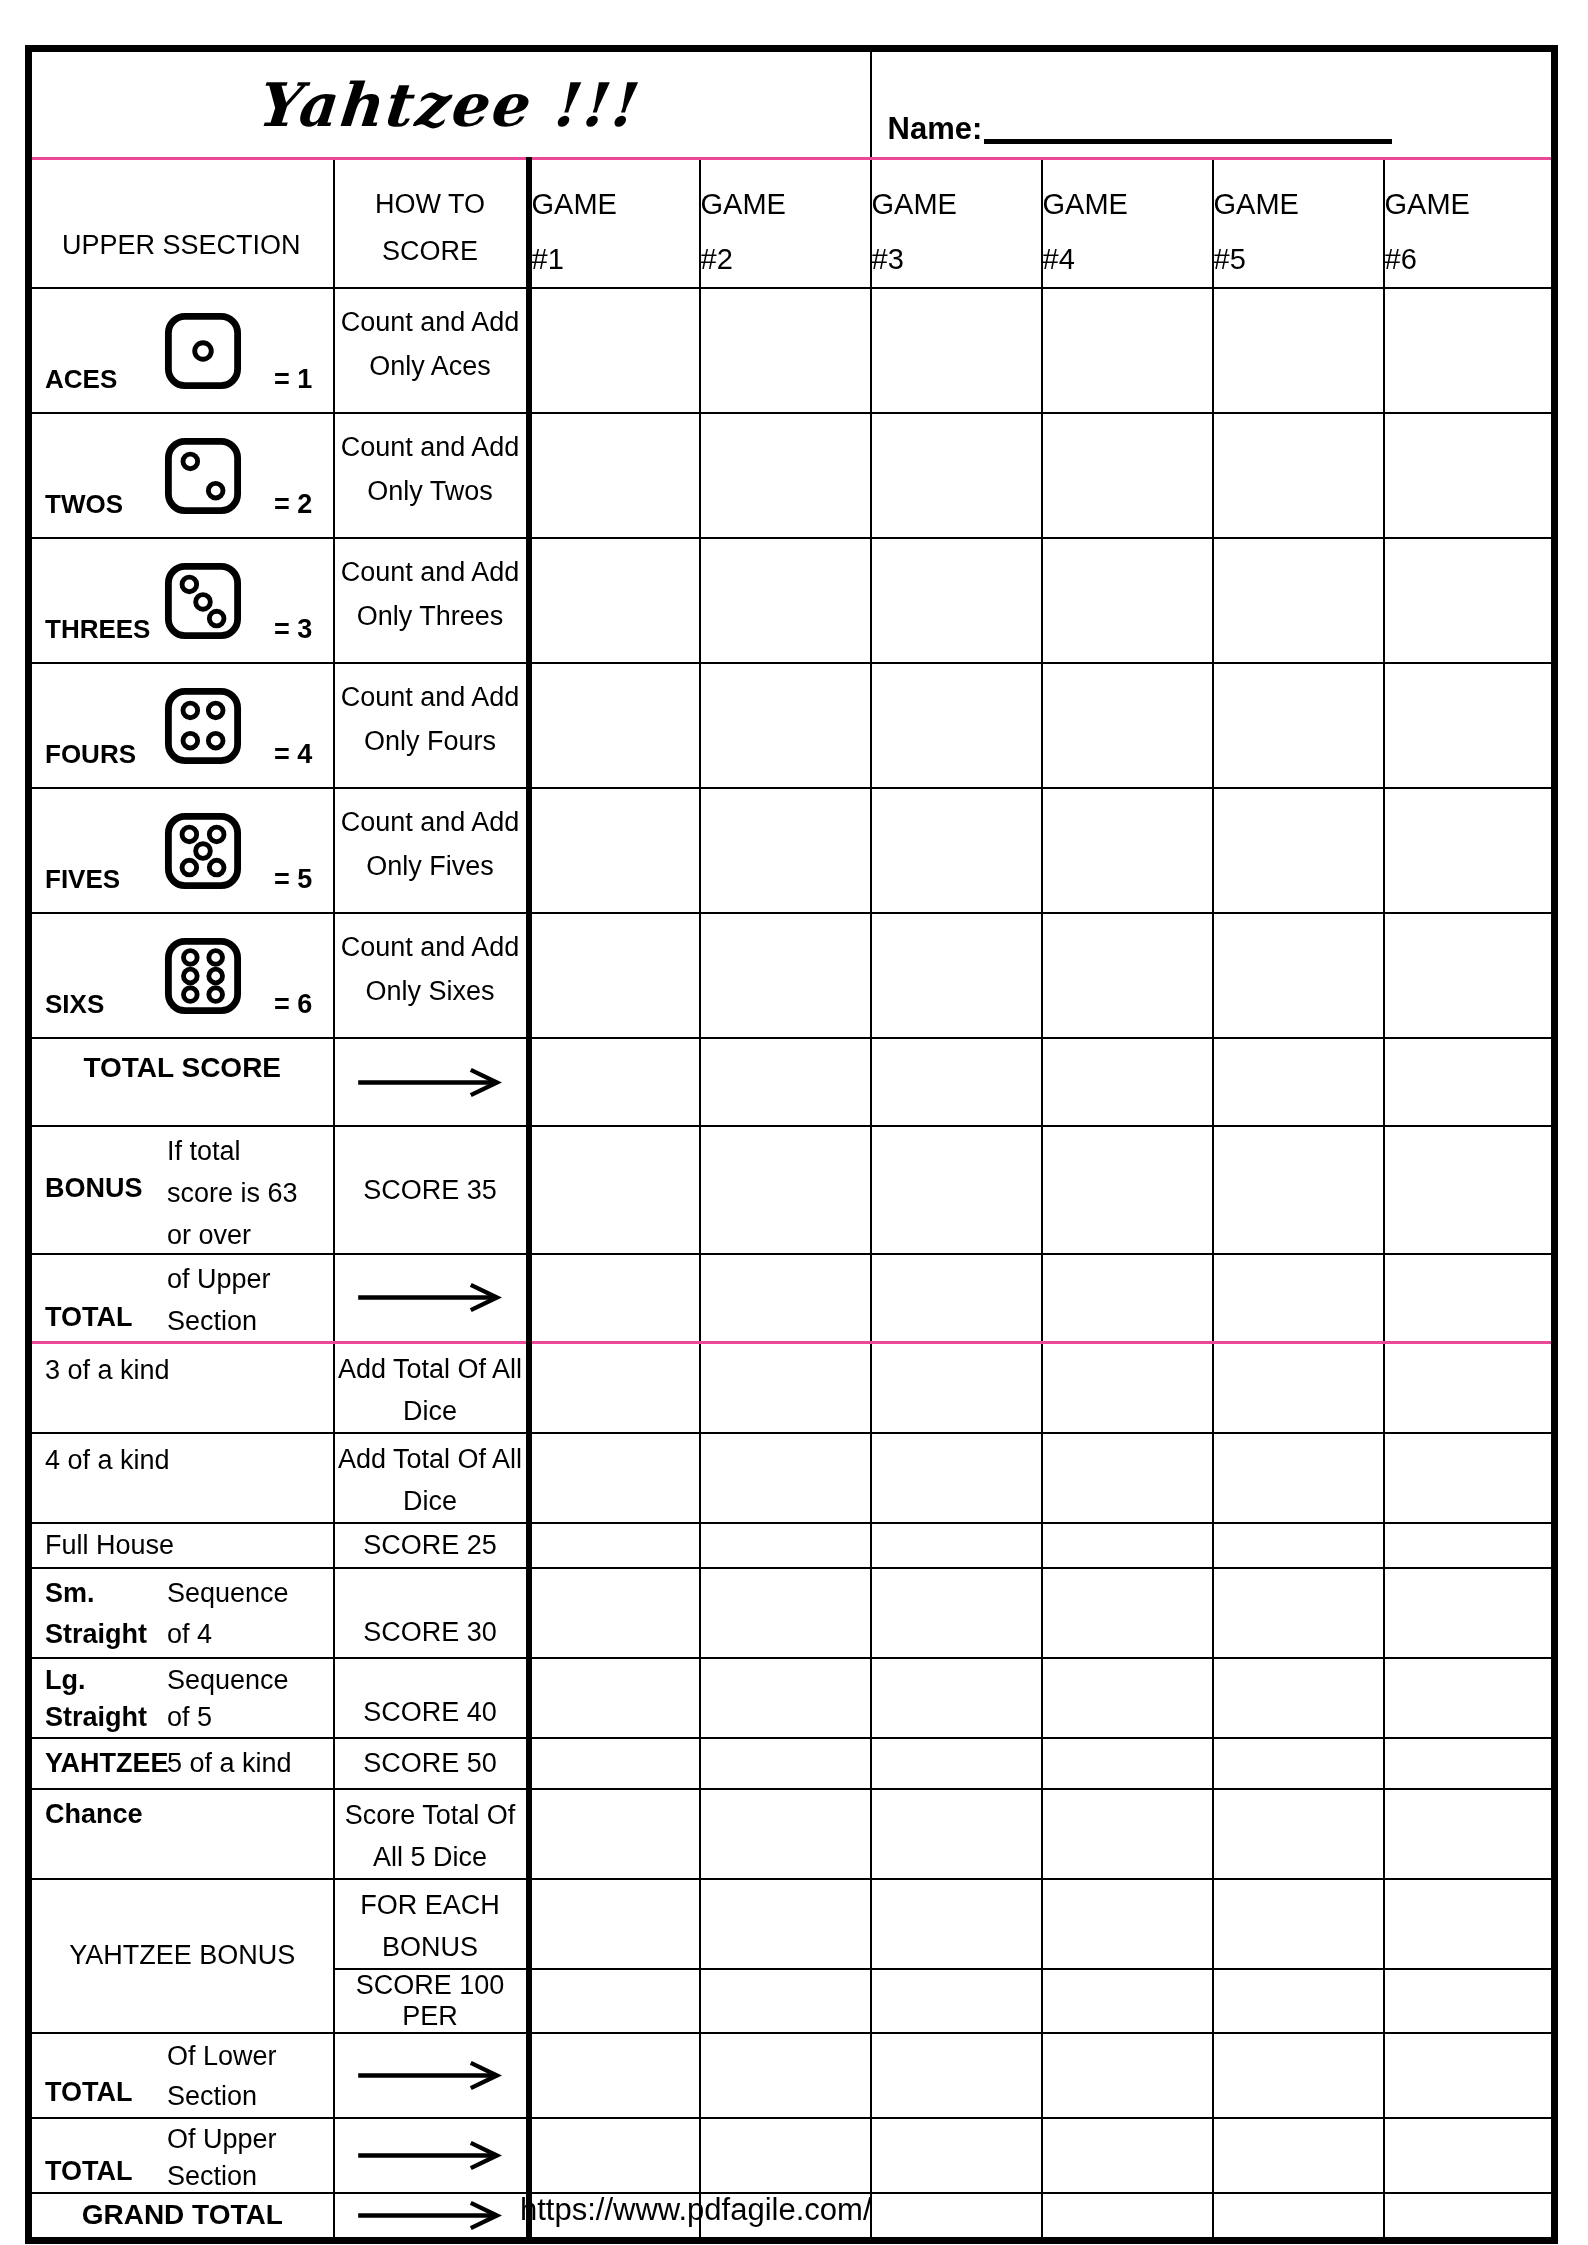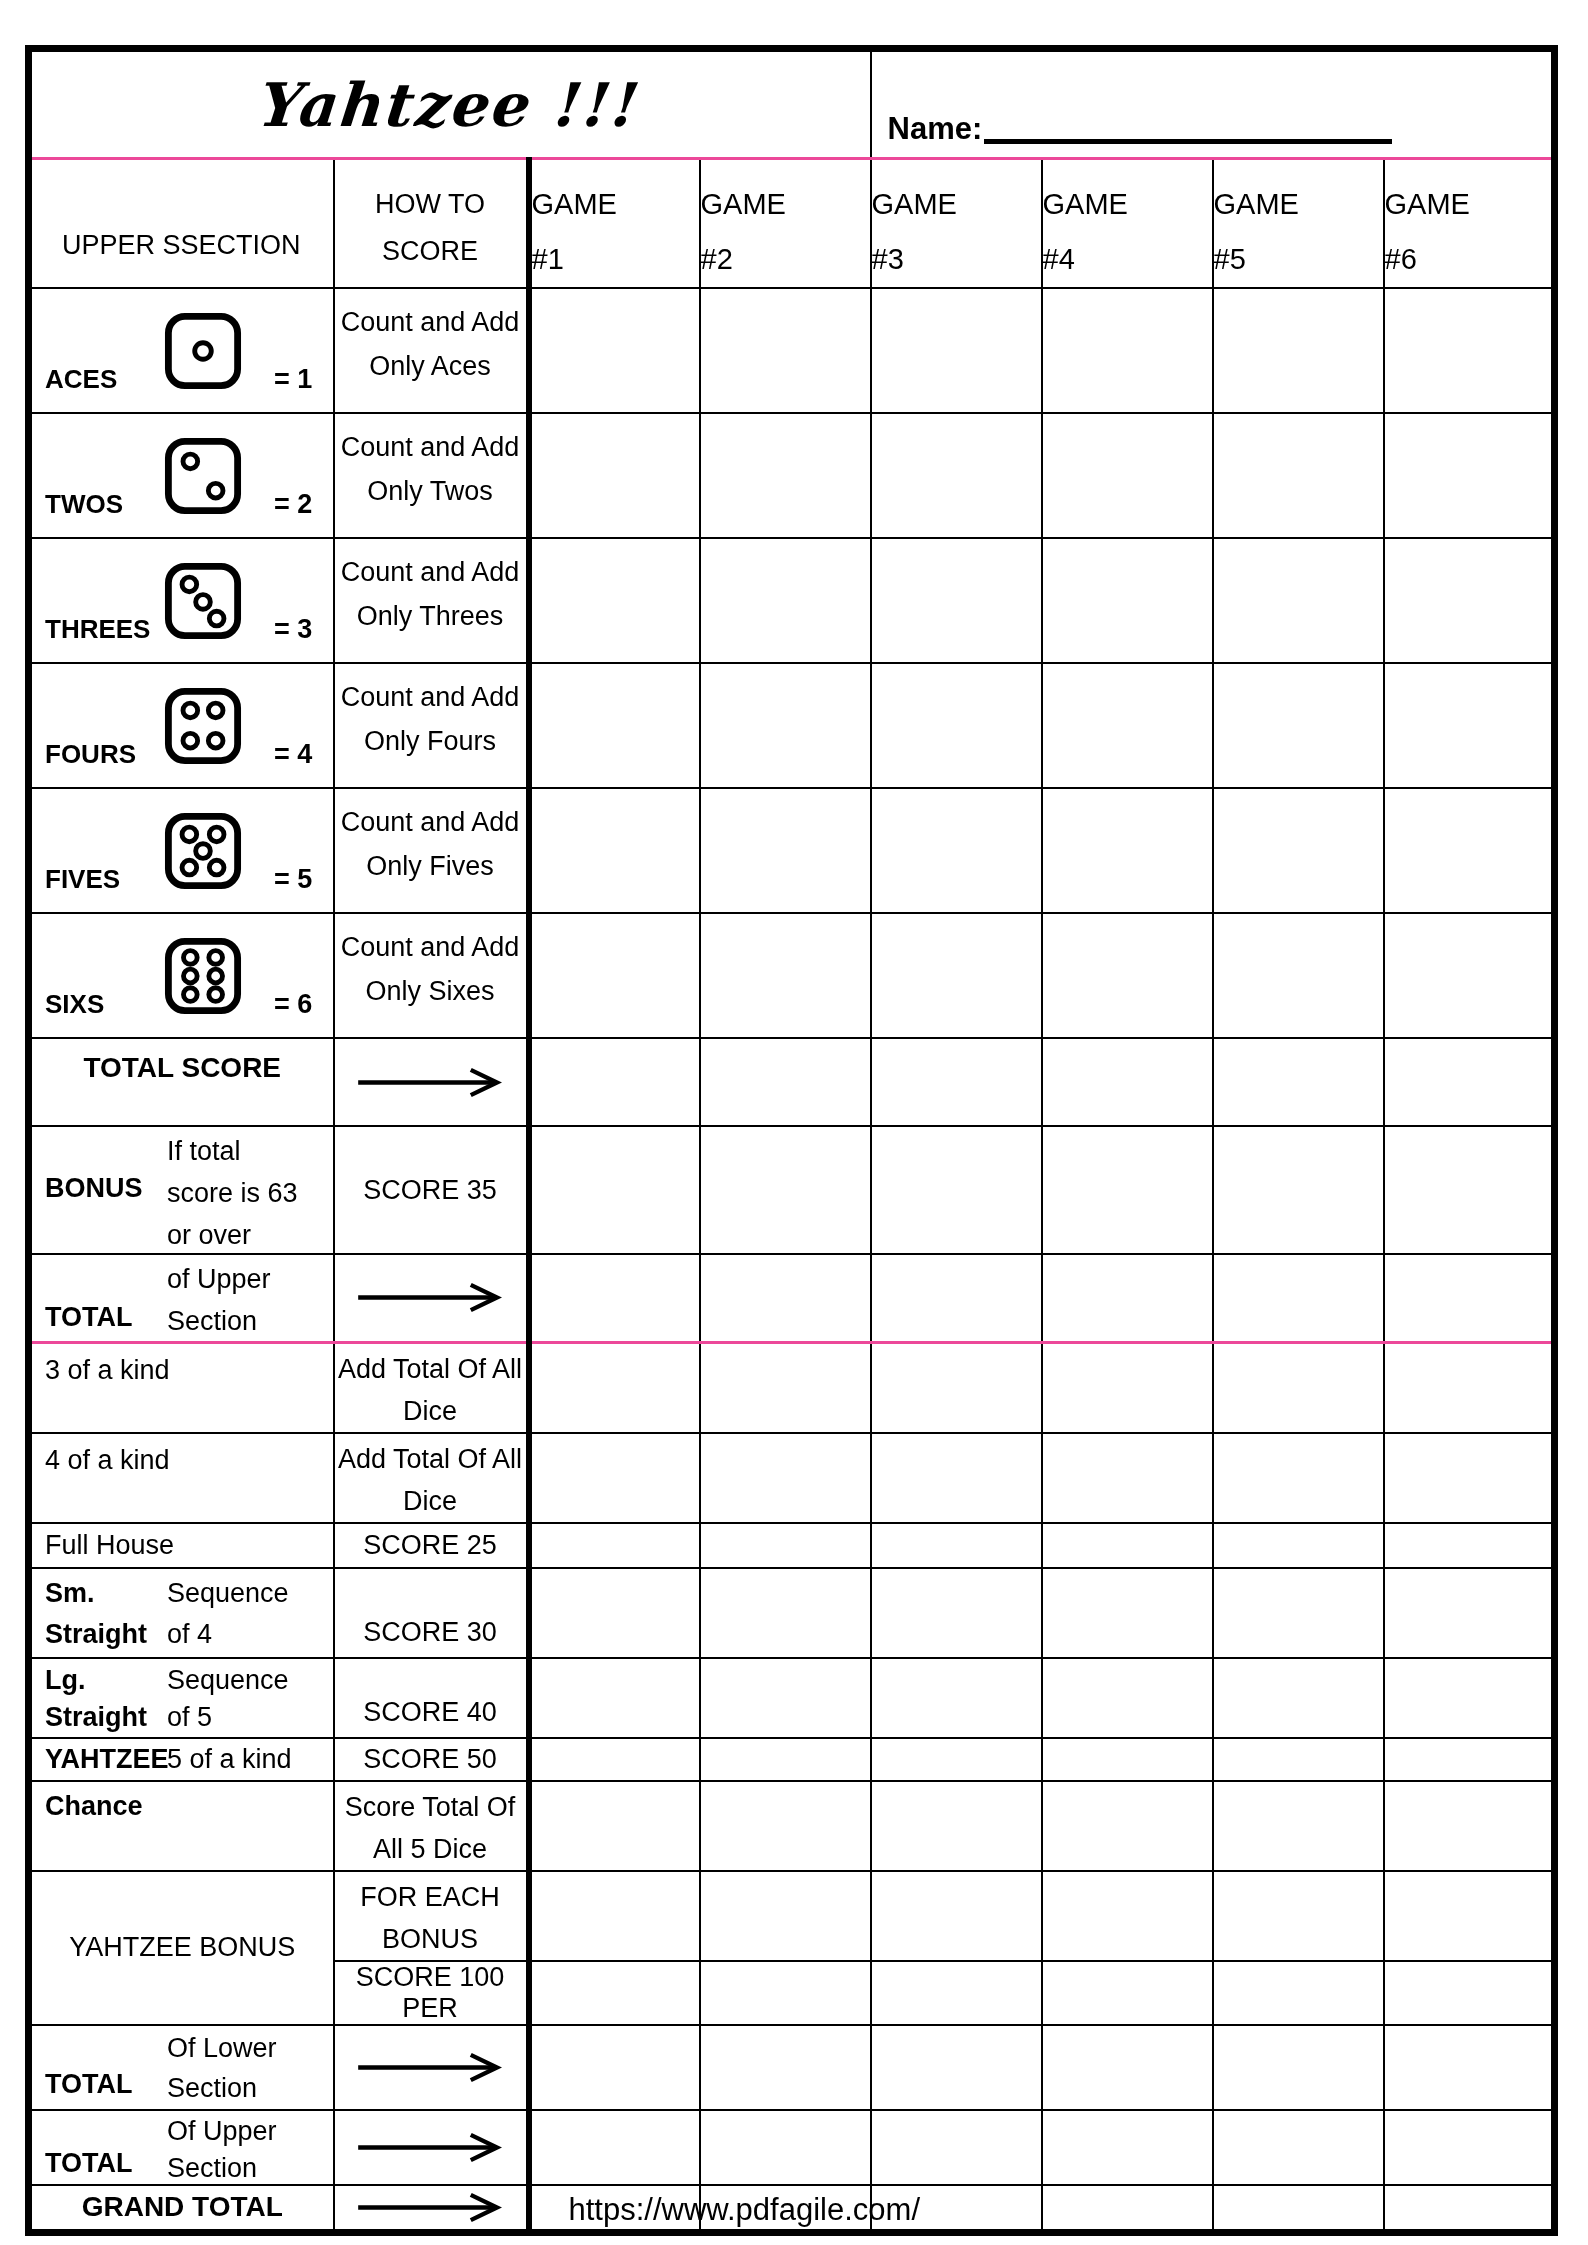--- a/index.html
+++ b/index.html
@@ -10,21 +10,21 @@
   }
   .sheet { position:absolute; left:25px; top:45px; }
   table { border-collapse:collapse; table-layout:fixed; border:7px solid #000; background:#fff; }
   col.c-label{width:305px} col.c-how{width:195px} col.c-game{width:171px}
   td { border:2px solid #000; padding:0; vertical-align:top; font-size:27px; overflow:hidden; }
   tr.tk > td { border-top:3px solid #ec4899; }
   td.gl { border-left:6px solid #000; }
   tr.h110>td{height:110px} tr.h108>td{height:108px} tr.h125>td{height:125px}
   tr.h88>td{height:88px}  tr.h128>td{height:128px} tr.h85>td{height:85px}
   tr.h45>td{height:45px}  tr.h90>td{height:90px}  tr.h80>td{height:80px}
-  tr.h43>td{height:43px}  tr.h84>td{height:84px}  tr.h75>td{height:75px}
+  tr.h43>td{height:51px}  tr.h84>td{height:84px}  tr.h75>td{height:75px}
   tr.h48>td{height:48px}
 
   
   .title-cell { text-align:center; vertical-align:middle; }
   .title-text {
     display:inline-block; font-family:"DejaVu Serif", serif;
     font-style:italic; font-weight:bold; font-size:60px;
     transform:skewX(-7deg); letter-spacing:2px;
   }
   .name-cell { vertical-align:bottom;margin-left:12px; }
@@ -73,21 +73,21 @@
   .str-lab { position:absolute; left:13px; top:4px; line-height:41px; font-weight:bold; }
   .str-desc { position:absolute; left:135px; top:4px; line-height:41px; }
   .lgrow .str-lab, .lgrow .str-desc { line-height:37px; top:3px; }
   .score-bottom { text-align:center; vertical-align:bottom; padding-bottom:9px; }
   .yz-lab { position:absolute; left:13px; top:50%; transform:translateY(-50%); font-weight:bold; }
   .yz-desc { position:absolute; left:135px; top:50%; transform:translateY(-50%); }
   .chance-lab { position:absolute; left:13px; top:9px; font-weight:bold; }
   .yb-label { text-align:center; vertical-align:middle; }
   .grand-lab { text-align:center; vertical-align:middle; font-weight:bold; font-size:28px; }
 
-  .footer-url { position:absolute; left:520px; top:2192px; width:400px; text-align:right; font-size:31px; color:#000; }
+  .footer-url { position:absolute; left:520px; top:2192px; width:400px; text-align:left; font-size:31px; color:#000; }
 </style>
 </head>
 <body>
 
 <div class="sheet">
 <table>
   <colgroup>
     <col class="c-label">
         <col class="c-how">
     <col class="c-game">

